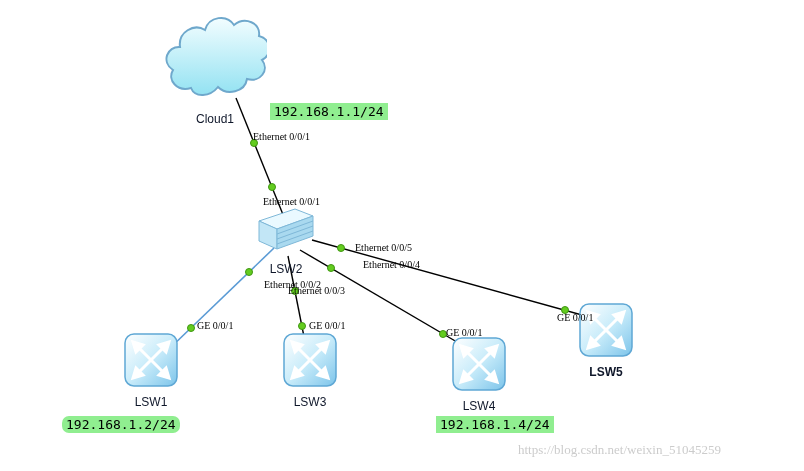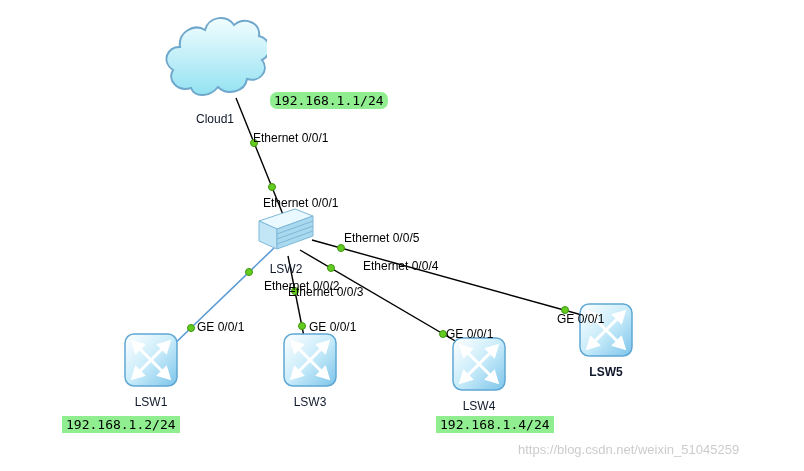--- a/index.html
+++ b/index.html
@@ -17,35 +17,35 @@
   .link { stroke:#000000; stroke-width:1.4; }
   .link.blue { stroke:#5b9bd5; stroke-width:1.6; }
   .port-dot { fill:#63cc1f; stroke:#3f9612; stroke-width:1; }
 
   .device { position:absolute; text-align:center; cursor:pointer; }
   .device-label {
     font-size:12px; color:#0f172a; margin-top:2px; white-space:nowrap;
   }
 
   .port-label {
-    position:absolute; font-size:12px; color:#000000; white-space:nowrap;
+    position:absolute; font-size:10px; color:#000000; white-space:nowrap;font-family:Liberation Serif, serif;
   }
 
   .ip-label {
     position:absolute;
     font-family:"DejaVu Sans Mono", monospace;
     font-size:13px; color:#000000;
     background:#90ee90;
     padding:1px 4px;
     white-space:nowrap;
   }
 
   .watermark {
     position:absolute; left:518px; top:442px;
-    font-size:13px; color:#cccccc; white-space:nowrap;
+    font-size:13px; color:#cccccc; white-space:nowrap;font-family:Liberation Serif, serif;
   }
 </style>
 </head>
 <body>
 
 <svg width="0" height="0" style="position:absolute" aria-hidden="true">
   <defs>
     <linearGradient id="gCloud" x1="0" y1="0" x2="0" y2="1">
       <stop offset="0" stop-color="#f2fdff"></stop>
       <stop offset="1" stop-color="#93e2f2"></stop>
@@ -176,25 +176,25 @@
       </svg>
     </span>
     <div class="device-label">LSW5</div>
   </div>
 
   <span class="port-label" style="left:253px; top:131px;">Ethernet 0/0/1</span>
   <span class="port-label" style="left:263px; top:196px;">Ethernet 0/0/1</span>
   <span class="port-label" style="left:264px; top:279px;">Ethernet 0/0/2</span>
   <span class="port-label" style="left:288px; top:285px;">Ethernet 0/0/3</span>
   <span class="port-label" style="left:338px; top:259px;margin-left:25px;">Ethernet 0/0/4</span>
-  <span class="port-label" style="left:344px; top:231px;">Ethernet 0/0/5</span>
+  <span class="port-label" style="left:344px; top:242px;padding-left:11px;">Ethernet 0/0/5</span>
   <span class="port-label" style="left:197px; top:320px;">GE 0/0/1</span>
   <span class="port-label" style="left:309px; top:320px;">GE 0/0/1</span>
   <span class="port-label" style="left:446px; top:327px;">GE 0/0/1</span>
   <span class="port-label" style="left:557px; top:312px;">GE 0/0/1</span>
 
-  <span class="ip-label" style="left:270px; top:92px;border-radius:7px;">192.168.1.1/24</span>
-  <span class="ip-label" style="left:62px;  top:416px;">192.168.1.2/24</span>
+  <span class="ip-label" style="left:270px; top:103px;">192.168.1.1/24</span>
+  <span class="ip-label" style="left:62px;  top:416px;border-radius:7px;">192.168.1.2/24</span>
   <span class="ip-label" style="left:436px; top:416px;">192.168.1.4/24</span>
 
   <span class="watermark">https://blog.csdn.net/weixin_51045259</span>
 
 </div>
 
 </body></html>

